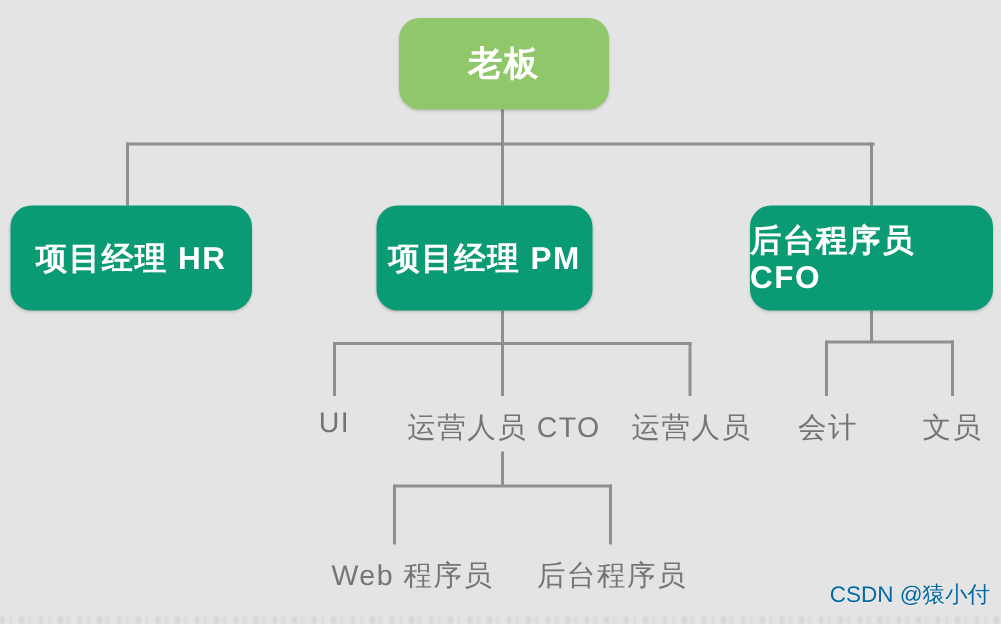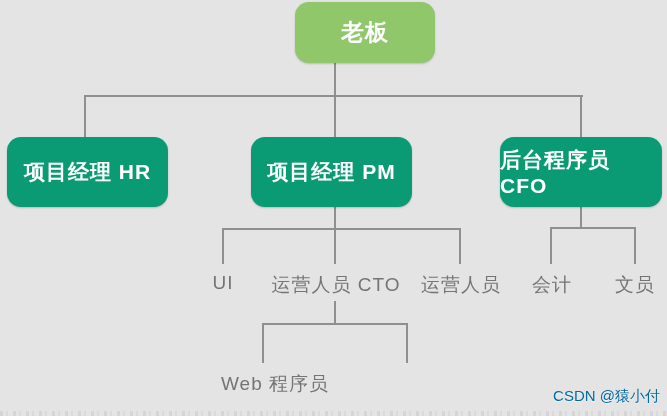--- a/index.html
+++ b/index.html
@@ -14,28 +14,28 @@
   .line{position:absolute;background:#8f8f8f;}
 
   
   .box{
     position:absolute;display:flex;align-items:center;justify-content:center;
     color:#ffffff;border-radius:14px;
     box-shadow:0 1px 2px rgba(0,0,0,0.18);
     letter-spacing:1px;
   }
   .box-root{
-    left:266px;top:2px;width:140px;height:61px;
-    background:#8fc76a;font-size:23px;font-weight:bold;margin-left:29px;
+    left:266px;top:12px;width:140px;height:61px;
+    background:#8fc76a;font-size:23px;font-weight:bold;
   }
   .box-mgr{
     top:137px;height:70px;background:#0a9b74;font-size:21px;font-weight:bold;
   }
   .box-hr {left:7px;  width:161px;}
-  .box-pm {left:251px;width:161px;}
+  .box-pm {left:251px;width:144px;}
   .box-cfo{left:500px;width:162px;}
 
   
   .leaf{
     position:absolute;transform:translateX(-50%);
     color:#757575;font-size:19px;white-space:nowrap;letter-spacing:1px;
   }
 
   
   .watermark{
@@ -94,17 +94,18 @@
   </div>
 
   <div class="leaf" style="left:223px;top:272px;text-align:right;">UI</div>
   <div class="leaf" style="left:336px;top:272px;">运营人员 CTO</div>
   <div class="leaf" style="left:461px;top:272px;">运营人员</div>
 
   <div class="leaf" style="left:552px;top:272px;">会计</div>
   <div class="leaf" style="left:635px;top:272px;text-align:center;">文员</div>
 
   <div class="leaf" style="left:263px;top:371px;margin-left:12px;">Web 程序员</div>
+  <div class="leaf" style="left:408px;top:371px;">后台程序员</div>
 
   <div class="watermark">CSDN @猿小付</div>
   <div class="bottom-strip"></div>
 
 </div>
 
 </body></html>

